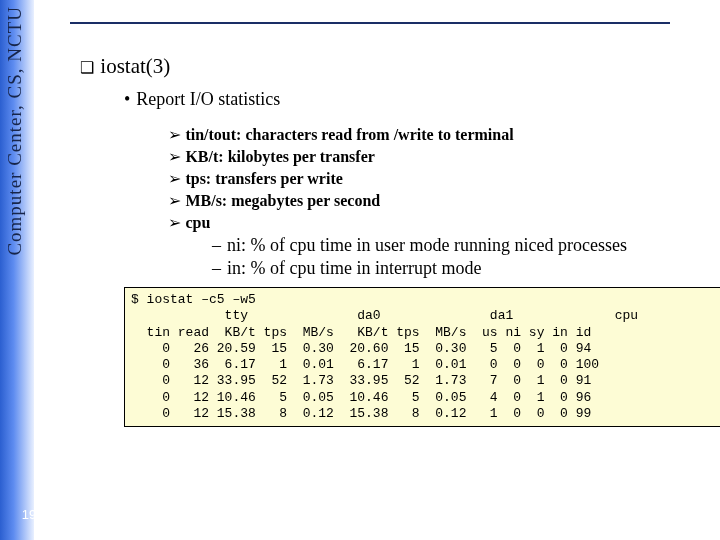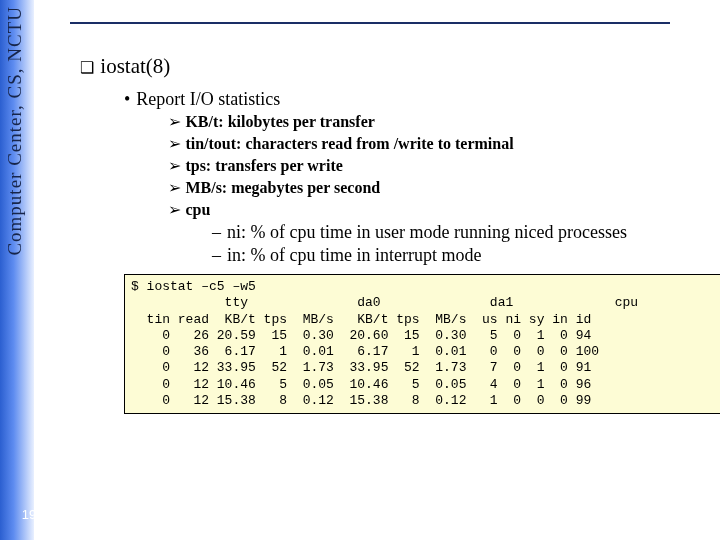--- a/index.html
+++ b/index.html
@@ -48,21 +48,21 @@
     margin-top: 6px;
   }
   .title-underline {
     border-bottom: 2px solid #1a2e66;
     margin-top: 12px;
     margin-bottom: 30px;
     width: 600px;
   }
   .l1 { font-size: 21px; color: #000; margin-left: 10px; margin-bottom: 10px; }
   .l1 .square { font-family: Arial, sans-serif; font-size: 16px; margin-right: 6px; }
-  .l2 { font-size: 18px; color: #000; margin-left: 54px; margin-bottom: 2px; }
+  .l2 { font-size: 18px; color: #000; margin-left: 54px; margin-bottom: 15px; }
   .l2 .dot { margin-right: 6px; }
   .l3 { font-size: 16px; color: #000; margin-left: 98px; font-weight: bold; margin-bottom: 3px; }
   .l3 .tri { font-family: Arial, sans-serif; font-weight: normal; margin-right: 4px; }
   .l4 { font-size: 18px; color: #000; margin-left: 142px; margin-bottom: 2px; }
   .l4 .dash { margin-right: 6px; }
   .code-block {
     margin: 8px 0 0 54px;
     width: 596px;
     border: 1px solid #000;
     background: #fdfcd5;
@@ -78,26 +78,26 @@
 <body>
 
 <div class="sidebar">
   <div class="side-text">Computer Center, CS, NCTU</div>
   <div class="pagenum">19</div>
 </div>
 
 <div class="content">
   <div class="title-underline"></div>
 
-  <div class="l1"><span class="square">❑</span><span>iostat(8)</span></div>
+  <div class="l1"><span class="square">❑</span><span>iostat(3)</span></div>
 
   <div class="l2"><span class="dot">•</span><span>Report I/O statistics</span></div>
 
+  <div class="l3"><span class="tri">➢</span><span>tin/tout: characters read from /write to terminal</span></div>
   <div class="l3"><span class="tri">➢</span><span>KB/t: kilobytes per transfer</span></div>
-  <div class="l3"><span class="tri">➢</span><span>tin/tout: characters read from /write to terminal</span></div>
   <div class="l3"><span class="tri">➢</span><span>tps: transfers per write</span></div>
   <div class="l3"><span class="tri">➢</span><span>MB/s: megabytes per second</span></div>
   <div class="l3"><span class="tri">➢</span><span>cpu</span></div>
 
   <div class="l4"><span class="dash">–</span><span>ni: % of cpu time in user mode running niced processes</span></div>
   <div class="l4"><span class="dash">–</span><span>in: % of cpu time in interrupt mode</span></div>
 
   <div class="code-block"><span>$ iostat –c5 –w5</span>
 <span>            tty              da0              da1             cpu</span>
 <span>  tin read  KB/t tps  MB/s   KB/t tps  MB/s  us ni sy in id</span>

